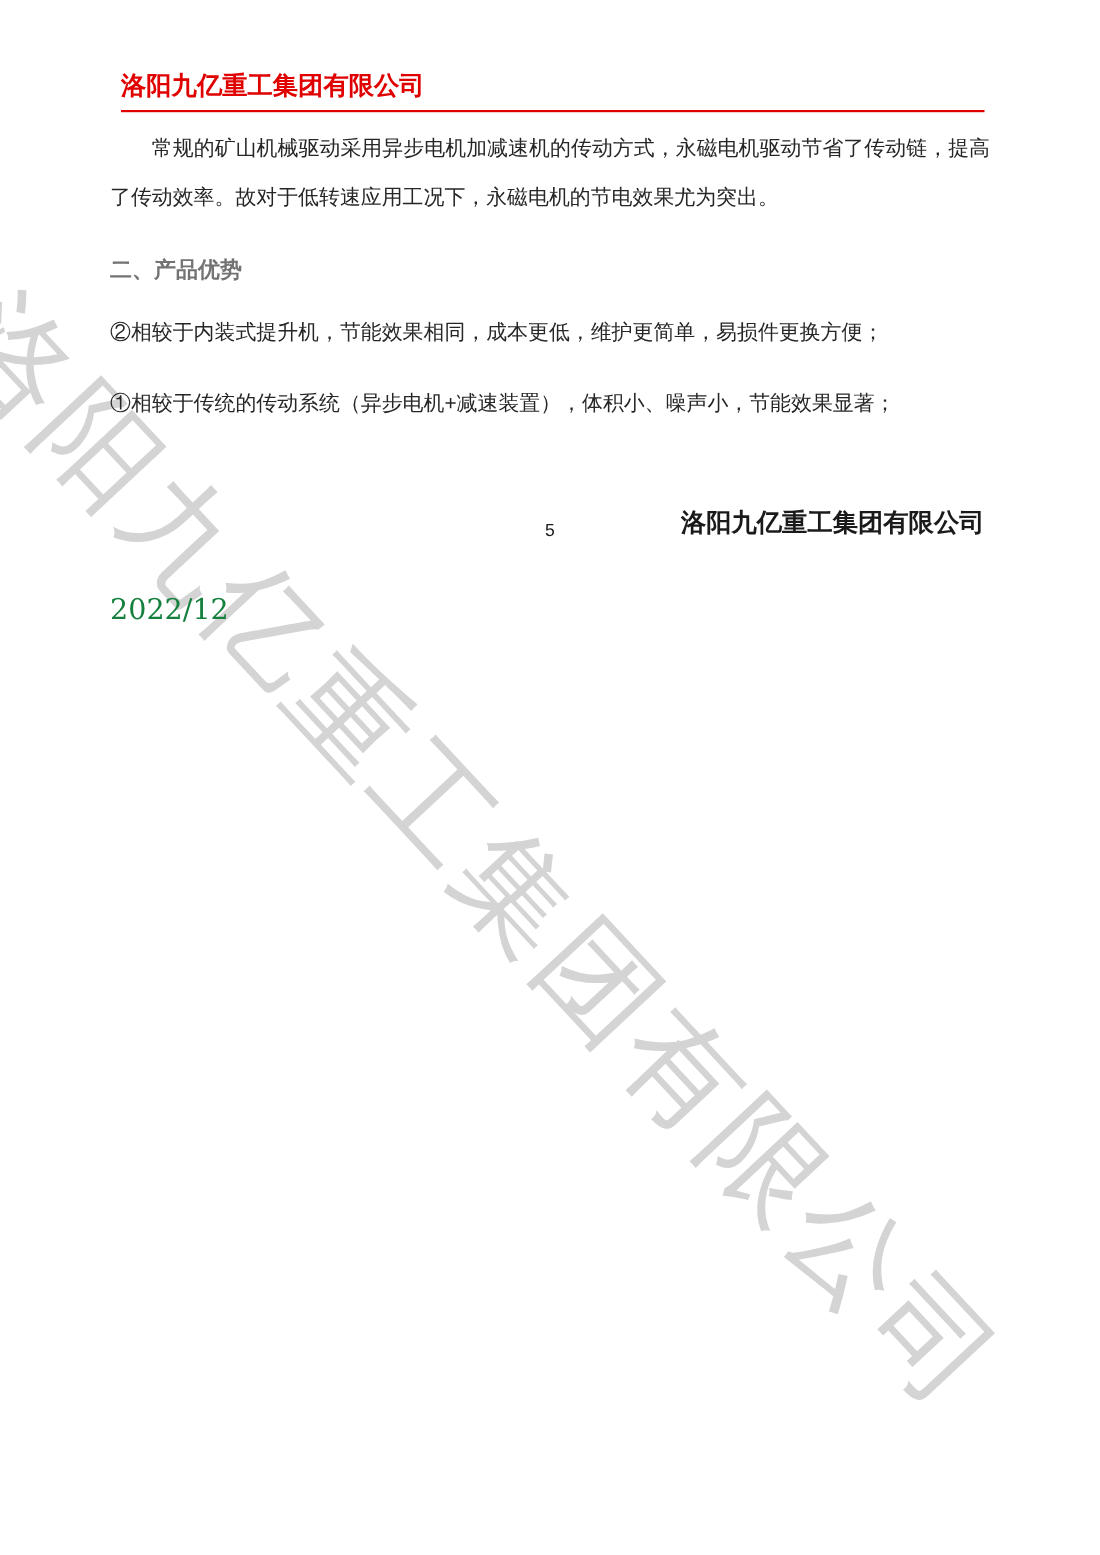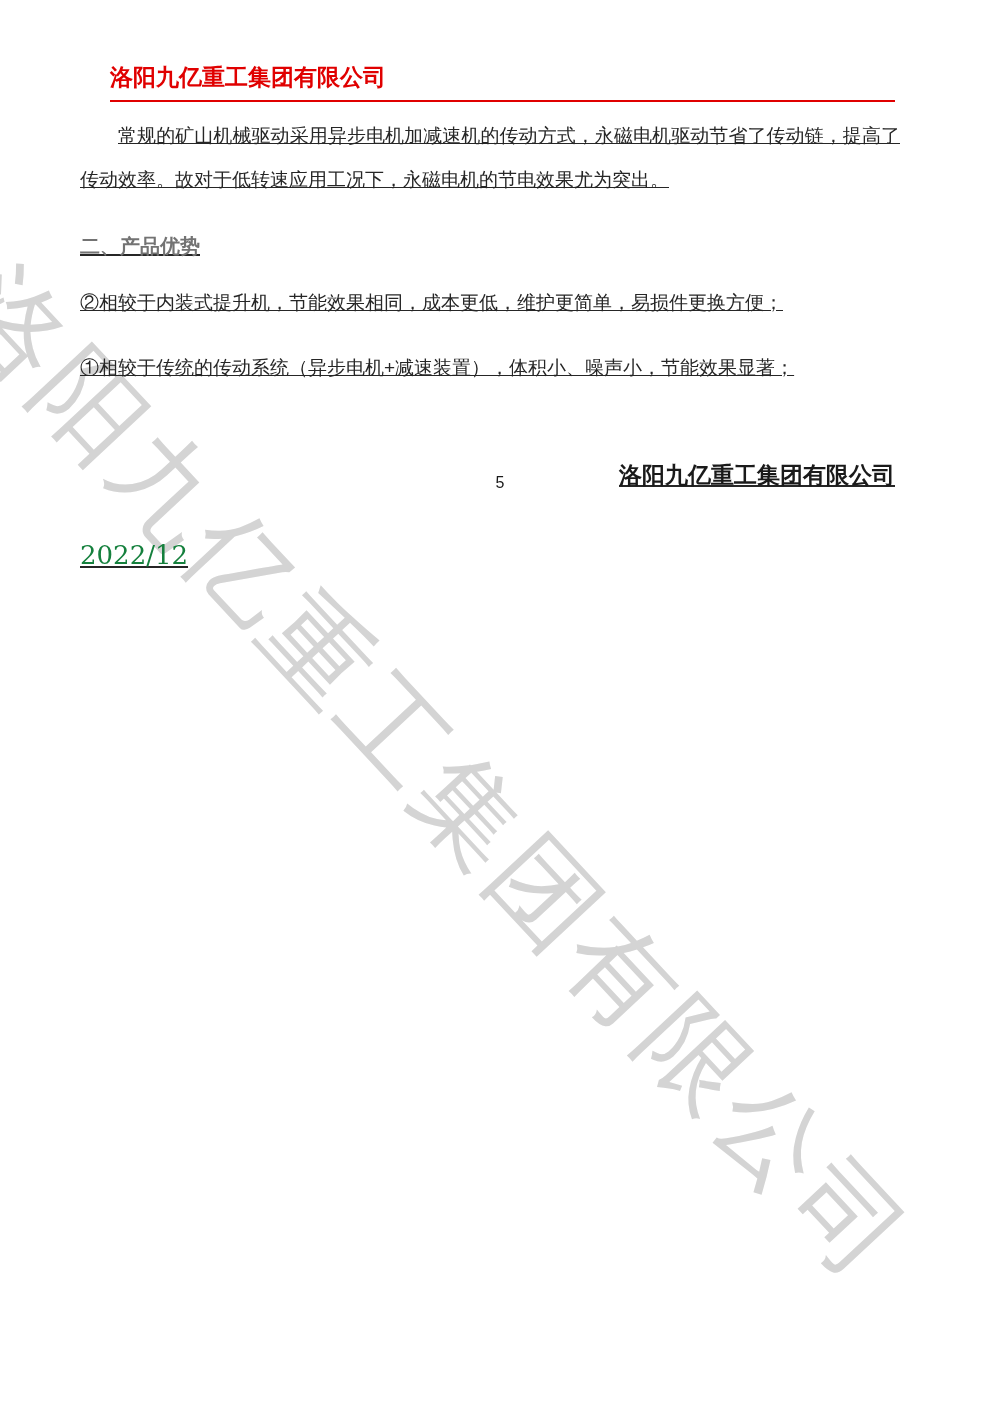--- a/index.html
+++ b/index.html
@@ -39,24 +39,23 @@
     border-bottom: 2px solid #e00000;
     display: flex;
     justify-content: space-between;
     align-items: baseline;
     color: #e00000;
     font-weight: bold;
     font-size: 23px;
     line-height: 30px;
   }
   .body-text {
-    margin: 0 100px 0 80px;
+    margin: 0 100px 0 100px;
     color: #262626;
     font-size: 19px;
-    text-decoration: underline;
   }
   .para {
     line-height: 44px;
     margin: 21px 0;
     text-align: justify;
   }
   .intro {
     text-indent: 2em;
     margin-top: 12px;
   }

